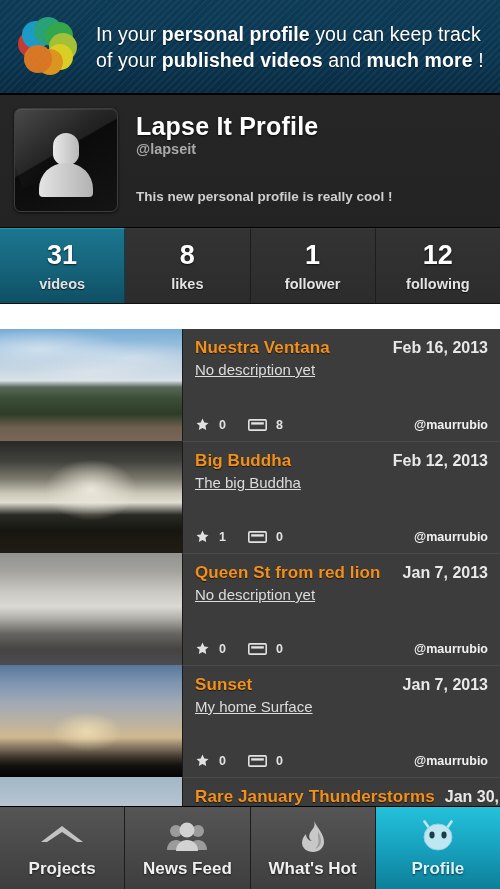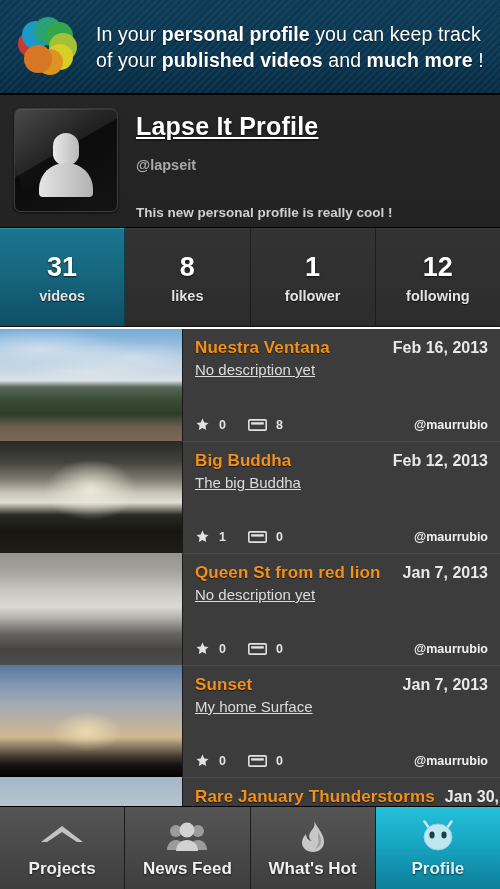--- a/index.html
+++ b/index.html
@@ -54,27 +54,26 @@
   }
   .avatar .gloss {
     position:absolute; left:-10%; top:-30%; width:130%; height:90%;
     background:linear-gradient(to bottom right, rgba(255,255,255,.10), rgba(255,255,255,0) 60%);
     transform:rotate(-18deg);
   }
   .pinfo { padding-left:18px; padding-top:4px; }
   .pname {
     color:#ffffff; font-size:25px; font-weight:bold; letter-spacing:.2px;
     text-shadow:0 1px 2px rgba(0,0,0,.8);
-    text-decoration:underline;
-  }
-  .phandle { color:#a9a9a9; font-size:14.5px; font-weight:bold; margin-top:16px; }
+  }
+  .phandle { color:#a9a9a9; font-size:14.5px; font-weight:bold; margin-top:0; }
   .pbio { color:#cfcfcf; font-size:13.5px; font-weight:bold; margin-top:32px; }
 
   
-  .stats { display:flex; height:99px; width:100%; background:#2e2e2e;
+  .stats { display:flex; height:76px; width:100%; background:#2e2e2e;
            border-bottom:1px solid #111; }
   .stat {
     flex:1 1 0; display:flex; flex-direction:column; align-items:center; justify-content:center;
     background:linear-gradient(to bottom,#333333 0%,#2c2c2c 100%);
     border-right:1px solid #1d1d1d;
     border-top:1px solid #3a3a3a;
   }
   .stat:last-child { border-right:none; }
   .stat.active {
     background:linear-gradient(to bottom,#1b7690 0%,#16657c 50%,#0f4f63 100%);

